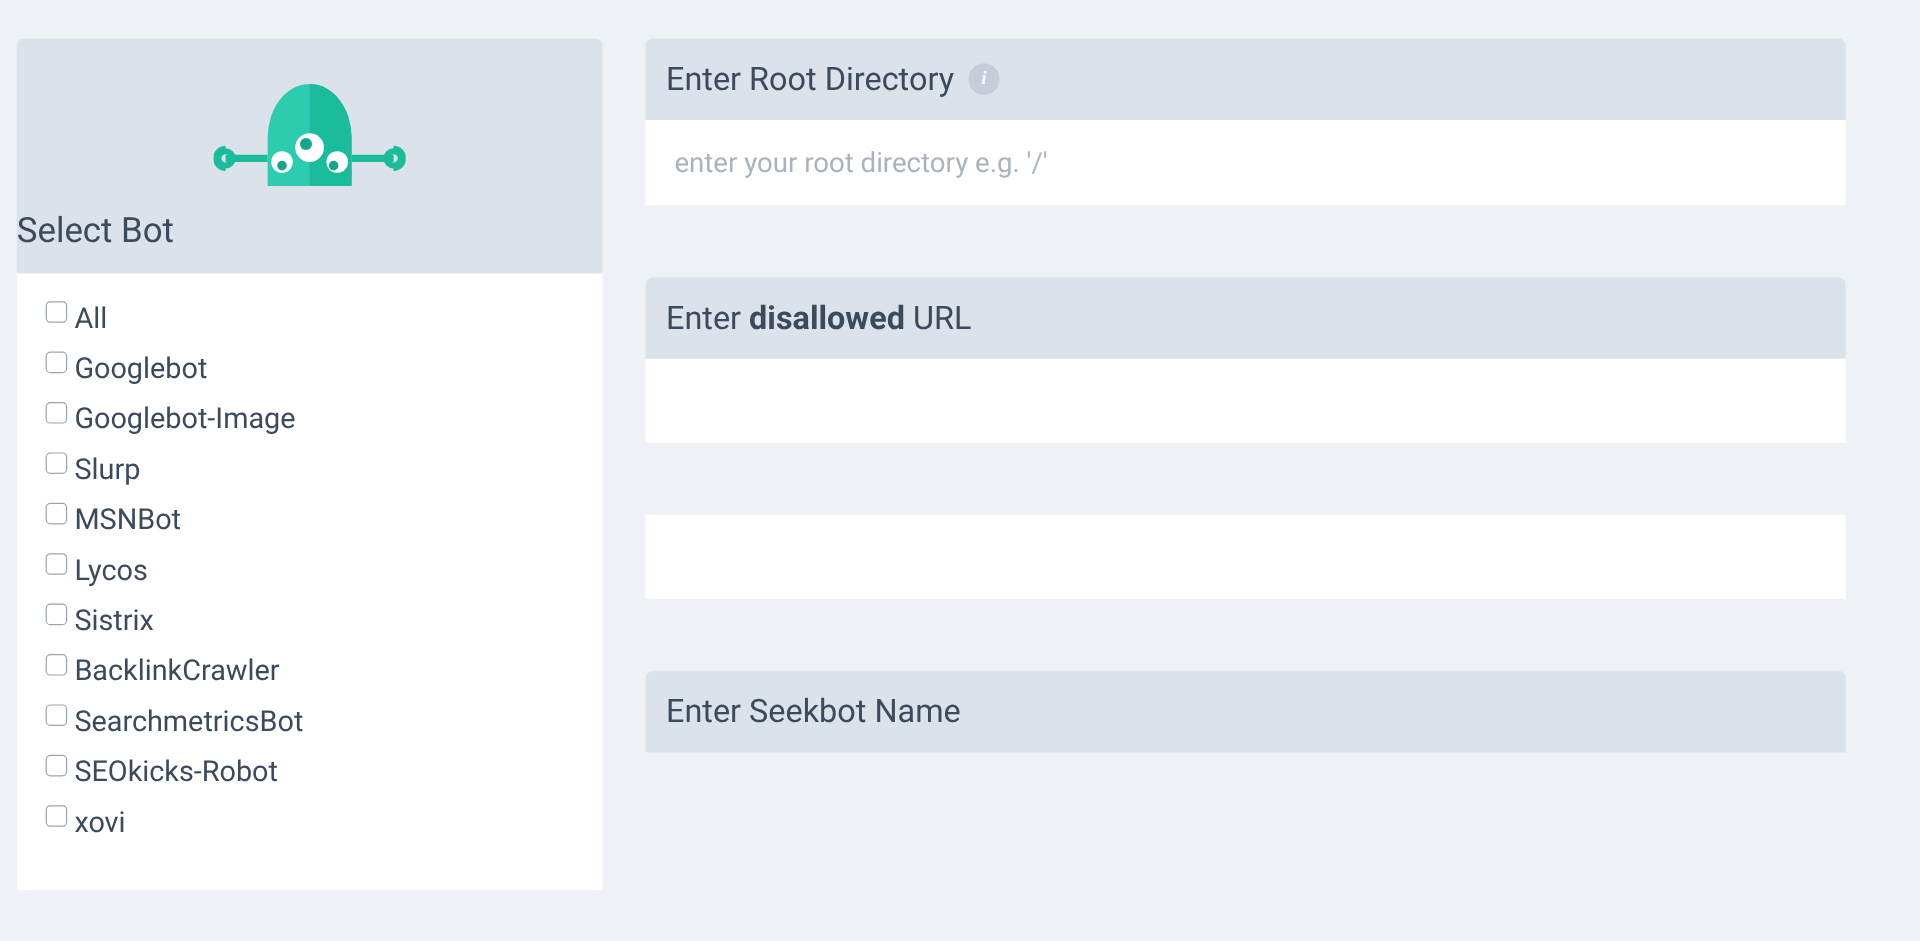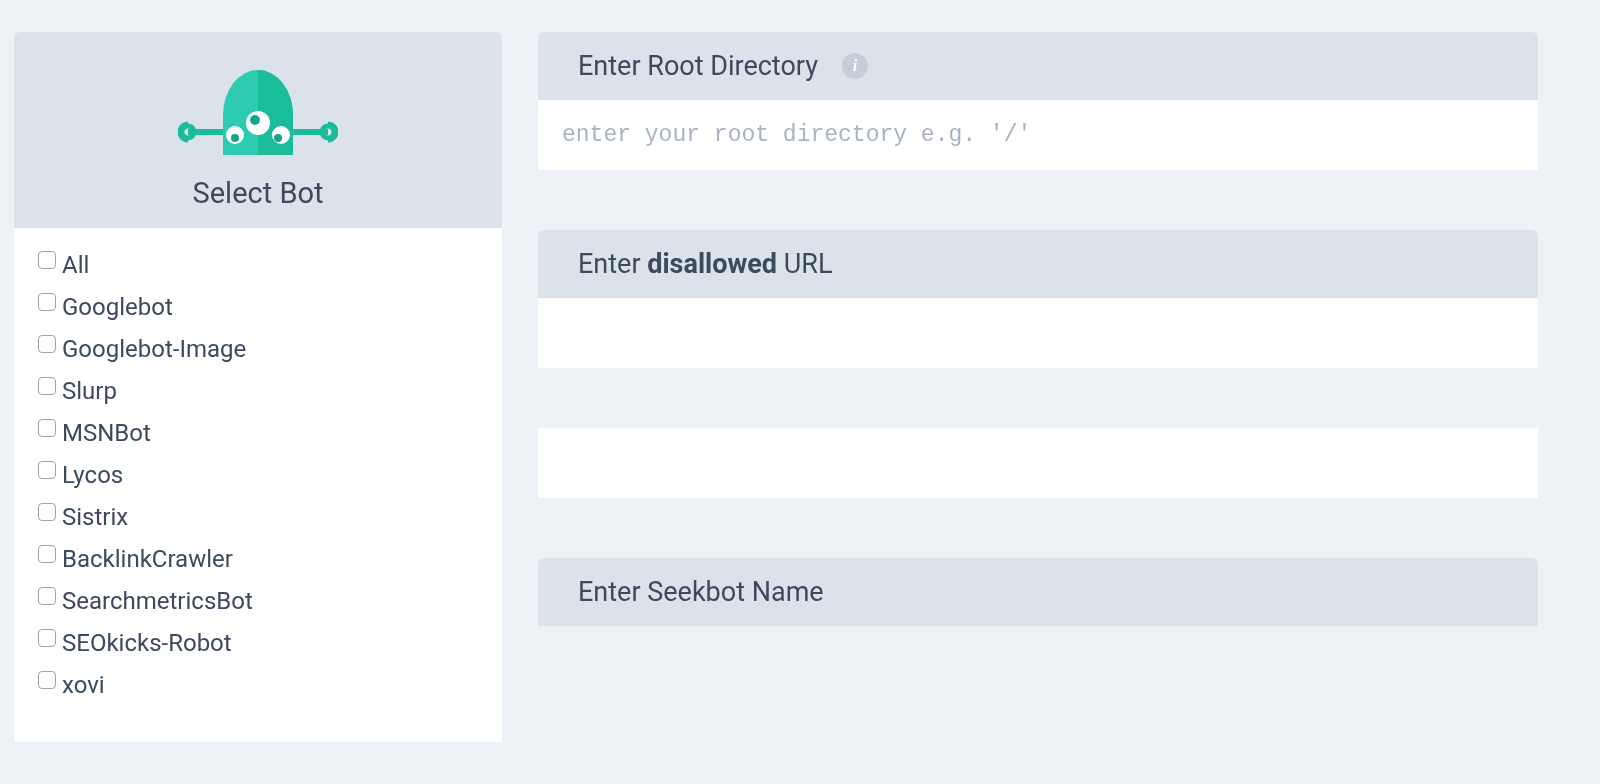--- a/index.html
+++ b/index.html
@@ -17,21 +17,21 @@
     align-items: flex-start;
   }
   .sidebar {
     width: 488px;
     flex-shrink: 0;
   }
   .sidebar-header {
     background: #dbe2ea;
     border-radius: 6px 6px 0 0;
     padding: 28px 0 18px 0;
-    text-align: center;
+    text-align: left;
   }
   .robot-svg {
     display: block;
     margin: 0 auto 6px auto;
   }
   .sidebar-title {
     font-size: 29px;
     font-weight: 400;
     color: #3c4a5e;
   }
@@ -64,48 +64,47 @@
   .main {
     flex: 1;
     display: flex;
     flex-direction: column;
     gap: 60px;
   }
   .section {}
   .section-header {
     background: #dbe2ea;
     border-radius: 6px 6px 0 0;
-    padding: 18px 40px;
+    padding: 18px 17px;
     font-size: 27px;
     font-weight: 400;
     color: #3c4a5e;
     display: flex;
     align-items: center;
-    gap: 24px;
+    gap: 12px;
   }
   .section-header b { font-weight: 700; }
   .info-icon {
     width: 26px;
     height: 26px;
     border-radius: 50%;
     background: #c4cdd8;
     color: #fff;
     display: inline-flex;
     align-items: center;
     justify-content: center;
     font-family: Georgia, serif;
     font-style: italic;
     font-weight: bold;
     font-size: 16px;
     flex-shrink: 0;
   }
   .section-body {
     background: #fff;
     padding: 0;
-    font-family: Liberation Mono, monospace;
   }
   .text-input {
     width: 100%;
     border: none;
     outline: none;
     background: #fff;
     padding: 22px 24px;
     font-size: 23px;
     color: #3c4a5e;
     font-family: inherit;

